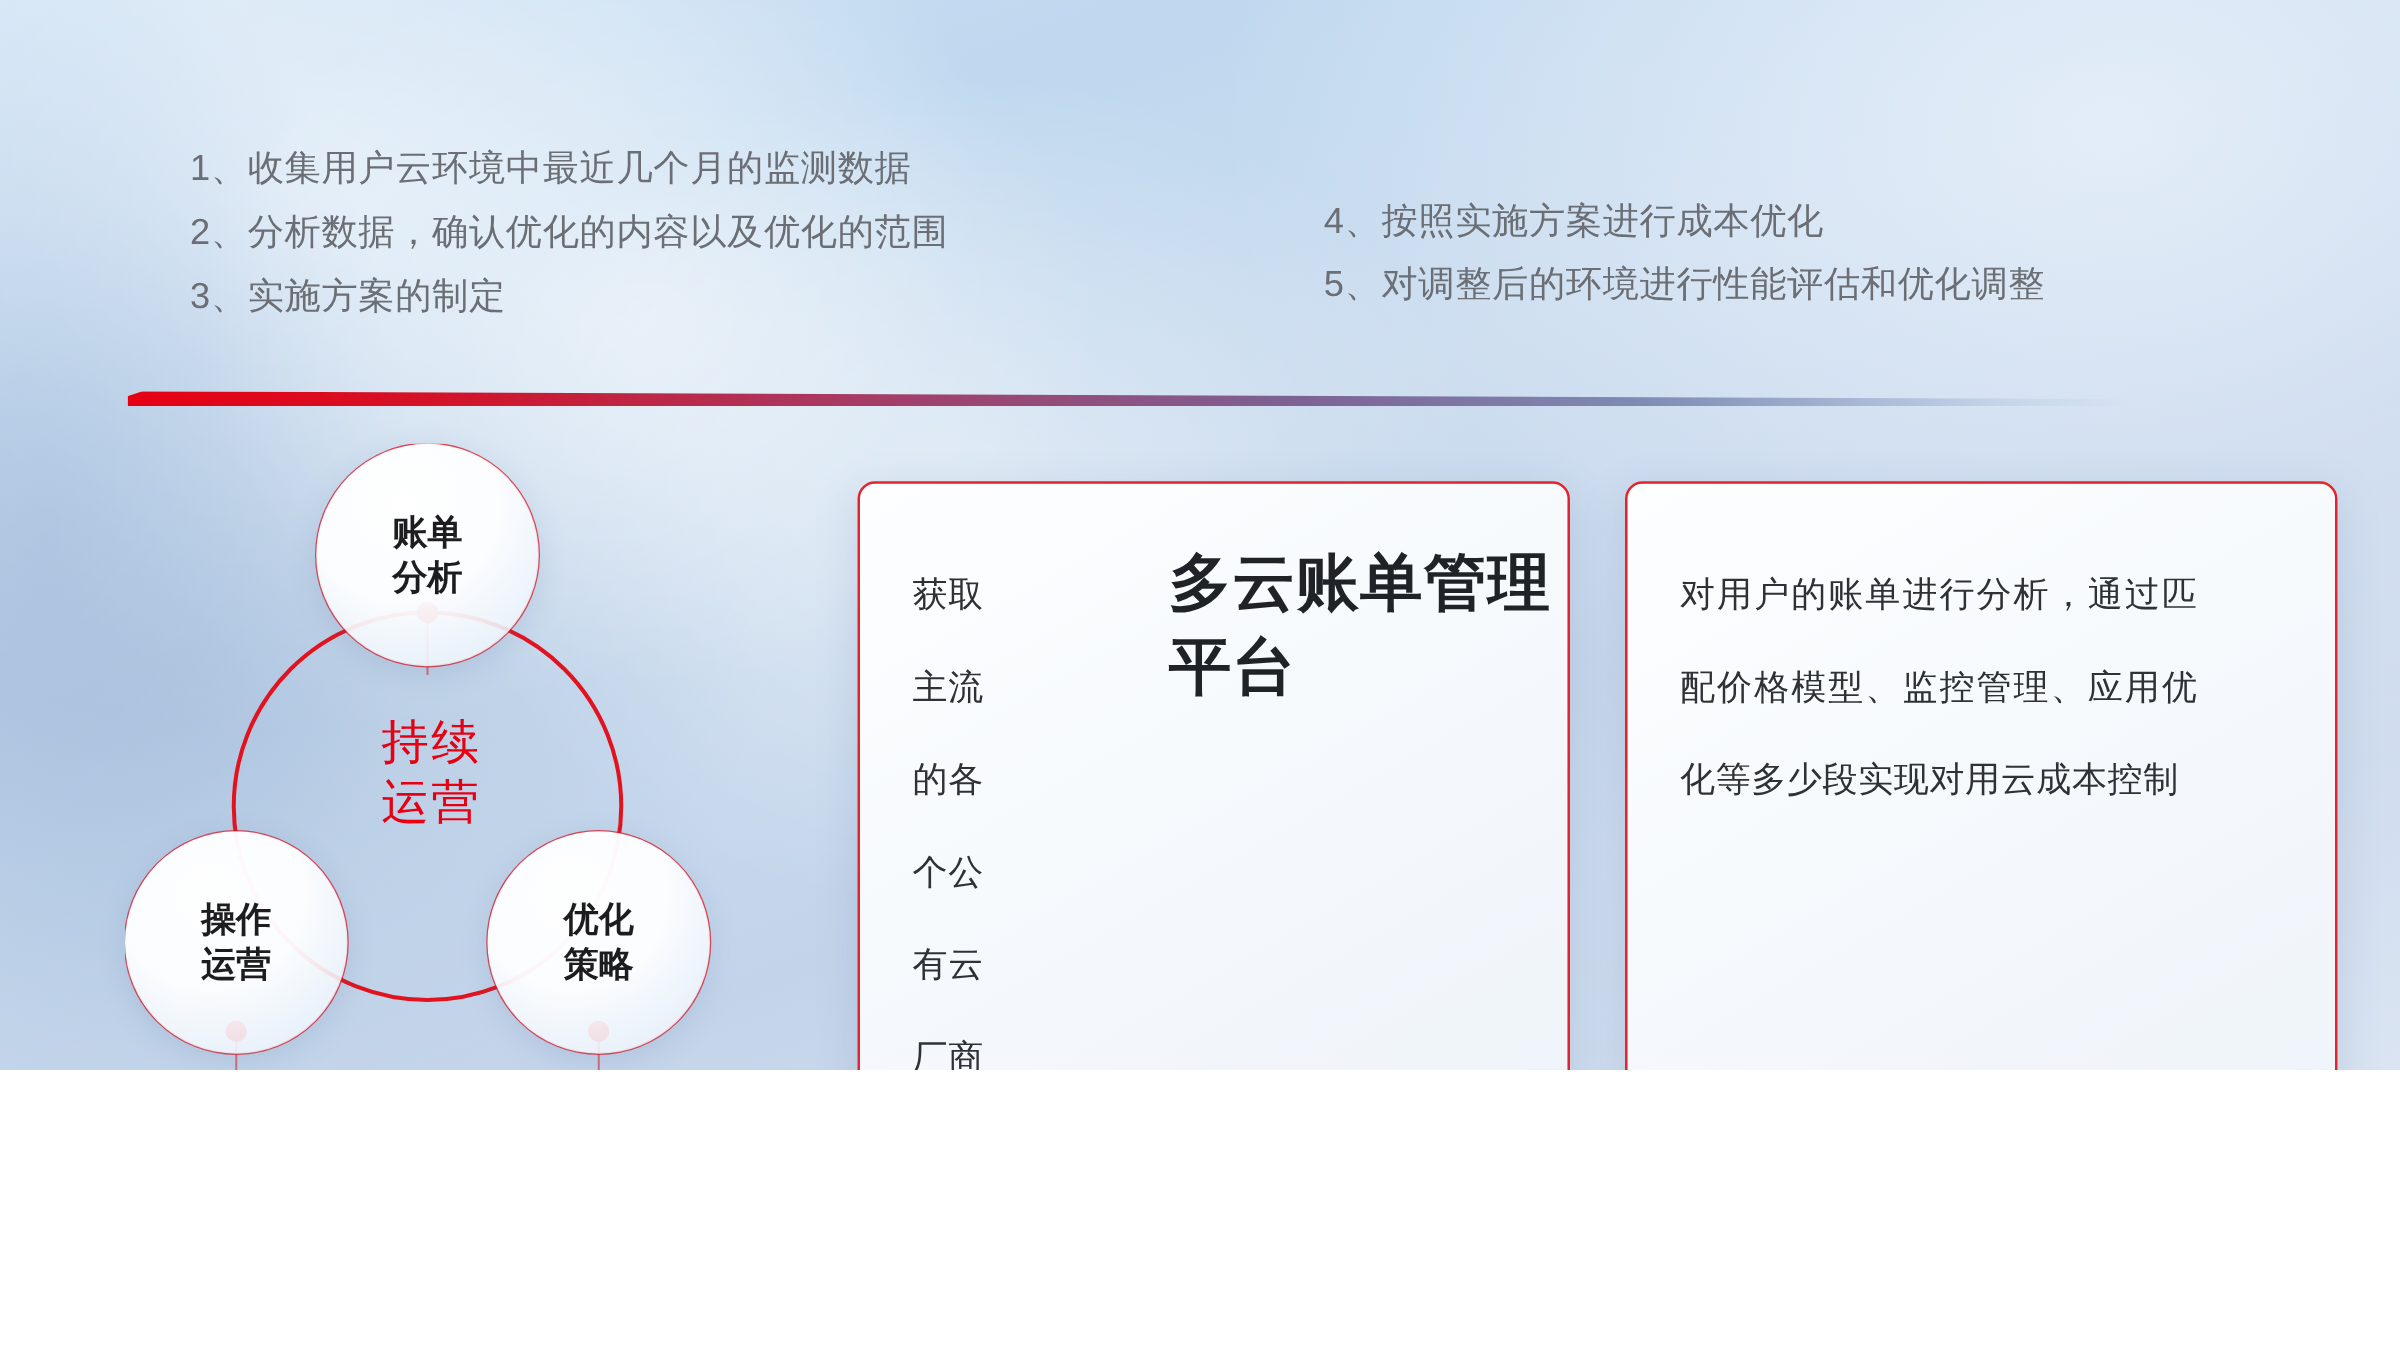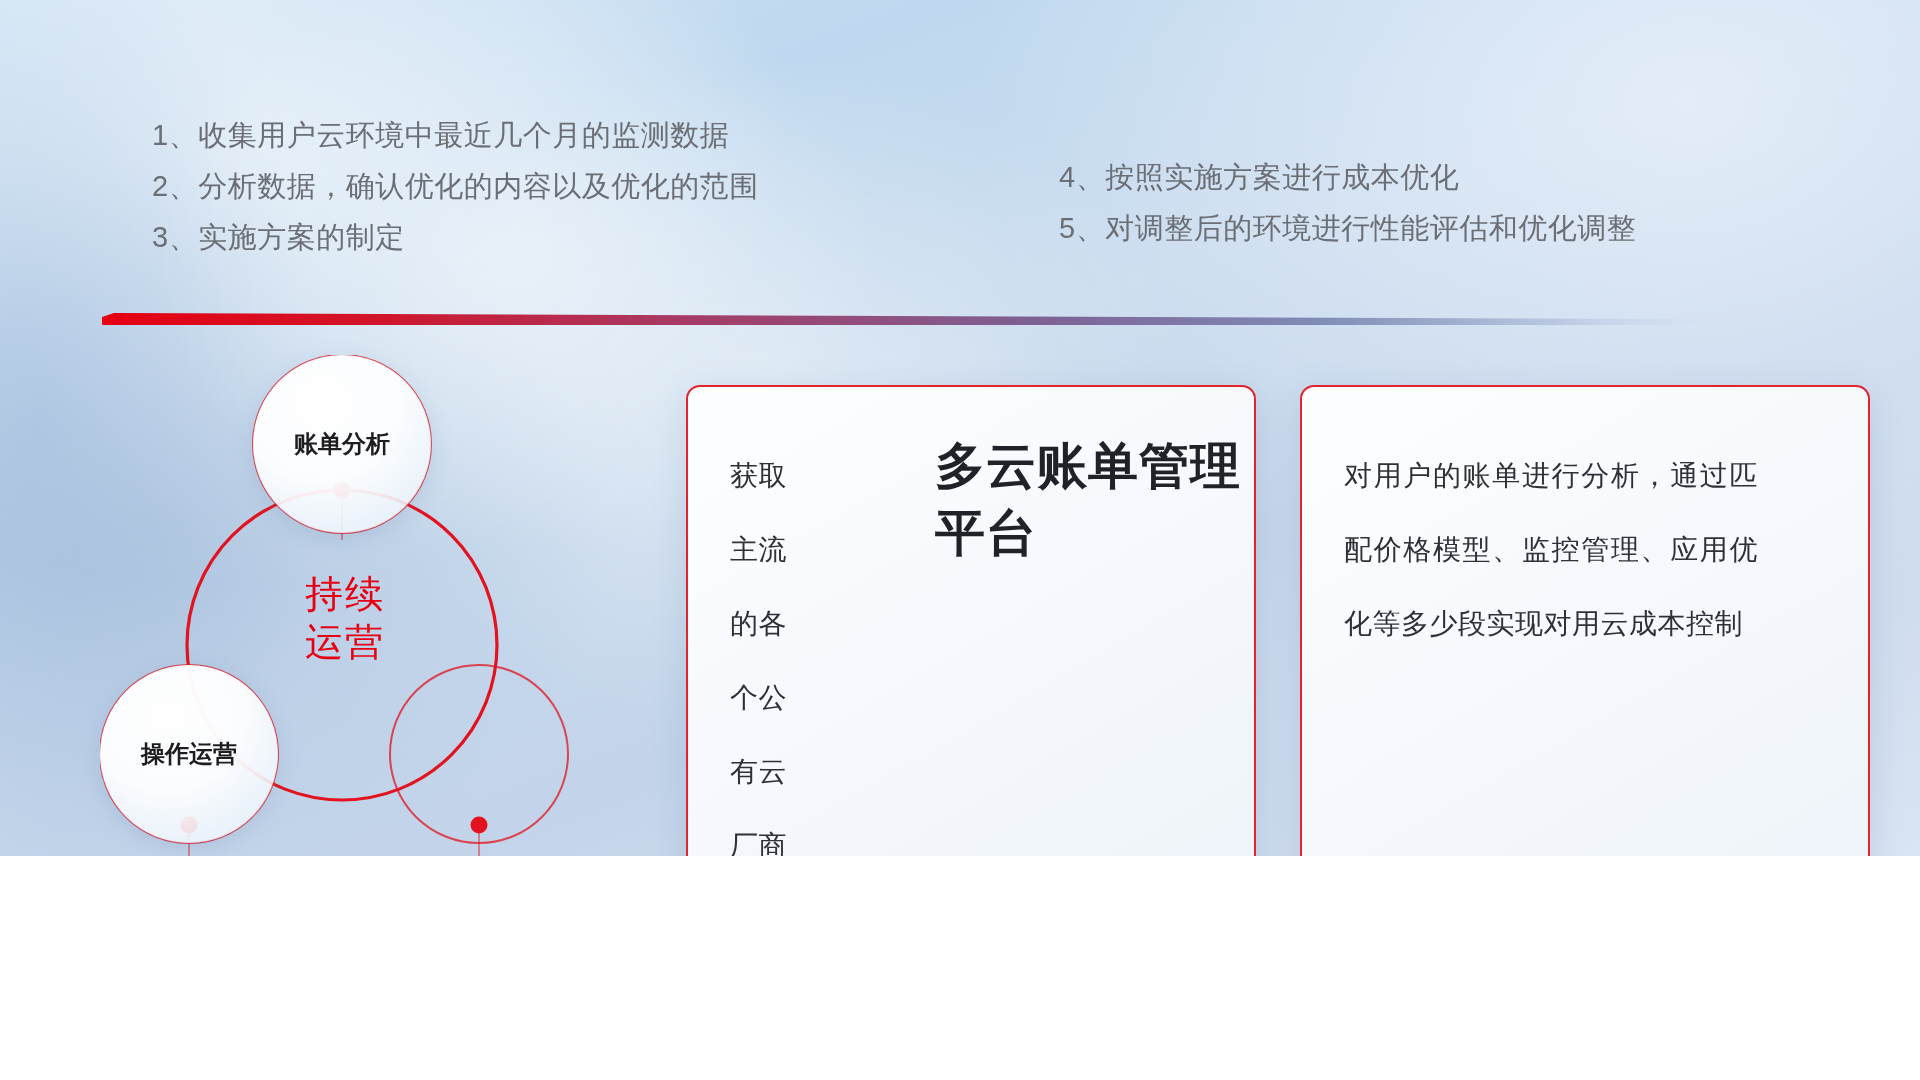--- a/index.html
+++ b/index.html
@@ -43,22 +43,22 @@
     border-radius:1px;
   }
 
   
   .venn { position:absolute; left:100px; top:355px; width:560px; height:600px; }
   .venn svg { position:absolute; left:0; top:0; }
   .venn .bubble {
     position:absolute; border-radius:50%;
     background:radial-gradient(circle at 38% 28%, rgba(255,255,255,0.99) 0%, rgba(253,254,255,0.96) 45%, rgba(238,245,252,0.88) 78%, rgba(228,238,249,0.80) 100%);
     box-shadow:0 6px 22px rgba(90,120,160,0.18);
-    display:flex; flex-direction:row; align-items:center; justify-content:center;
-    color:#1d1d1f; font-weight:700; font-size:24px; line-height:36px; 
+    display:flex; flex-direction:column; align-items:center; justify-content:center;
+    color:#1d1d1f; font-weight:700; font-size:28px; line-height:36px; 
   }
   .bubble.b-top  { left:153px; top:0px;   width:178px; height:178px; }
   .bubble.b-left { left:0px;   top:310px; width:178px; height:178px; }
   .bubble.b-right{ left:290px; top:310px; width:178px; height:178px; }
   .venn-center {
     position:absolute; left:165px; top:215px; width:160px; text-align:center;
     color:#e60012; font-weight:400; font-size:38px; line-height:48px; letter-spacing:2px;
   }
 
   
@@ -119,20 +119,24 @@
     </svg>
 
     <div class="bubble b-top">
       <span>账单</span>
       <span>分析</span>
     </div>
     <div class="bubble b-left">
       <span>操作</span>
       <span>运营</span>
     </div>
+    <div class="bubble b-right">
+      <span>优化</span>
+      <span>策略</span>
+    </div>
 
     <div class="venn-center">
       <div>持续</div>
       <div>运营</div>
     </div>
   </div>
 
   <div class="card c1">
     <div class="card-body">获取主流的各个公有云厂商的账单，对账单进行拆分、分享，使得云成本可以做到透明和可预测</div>
     <div class="card-rule"></div>

